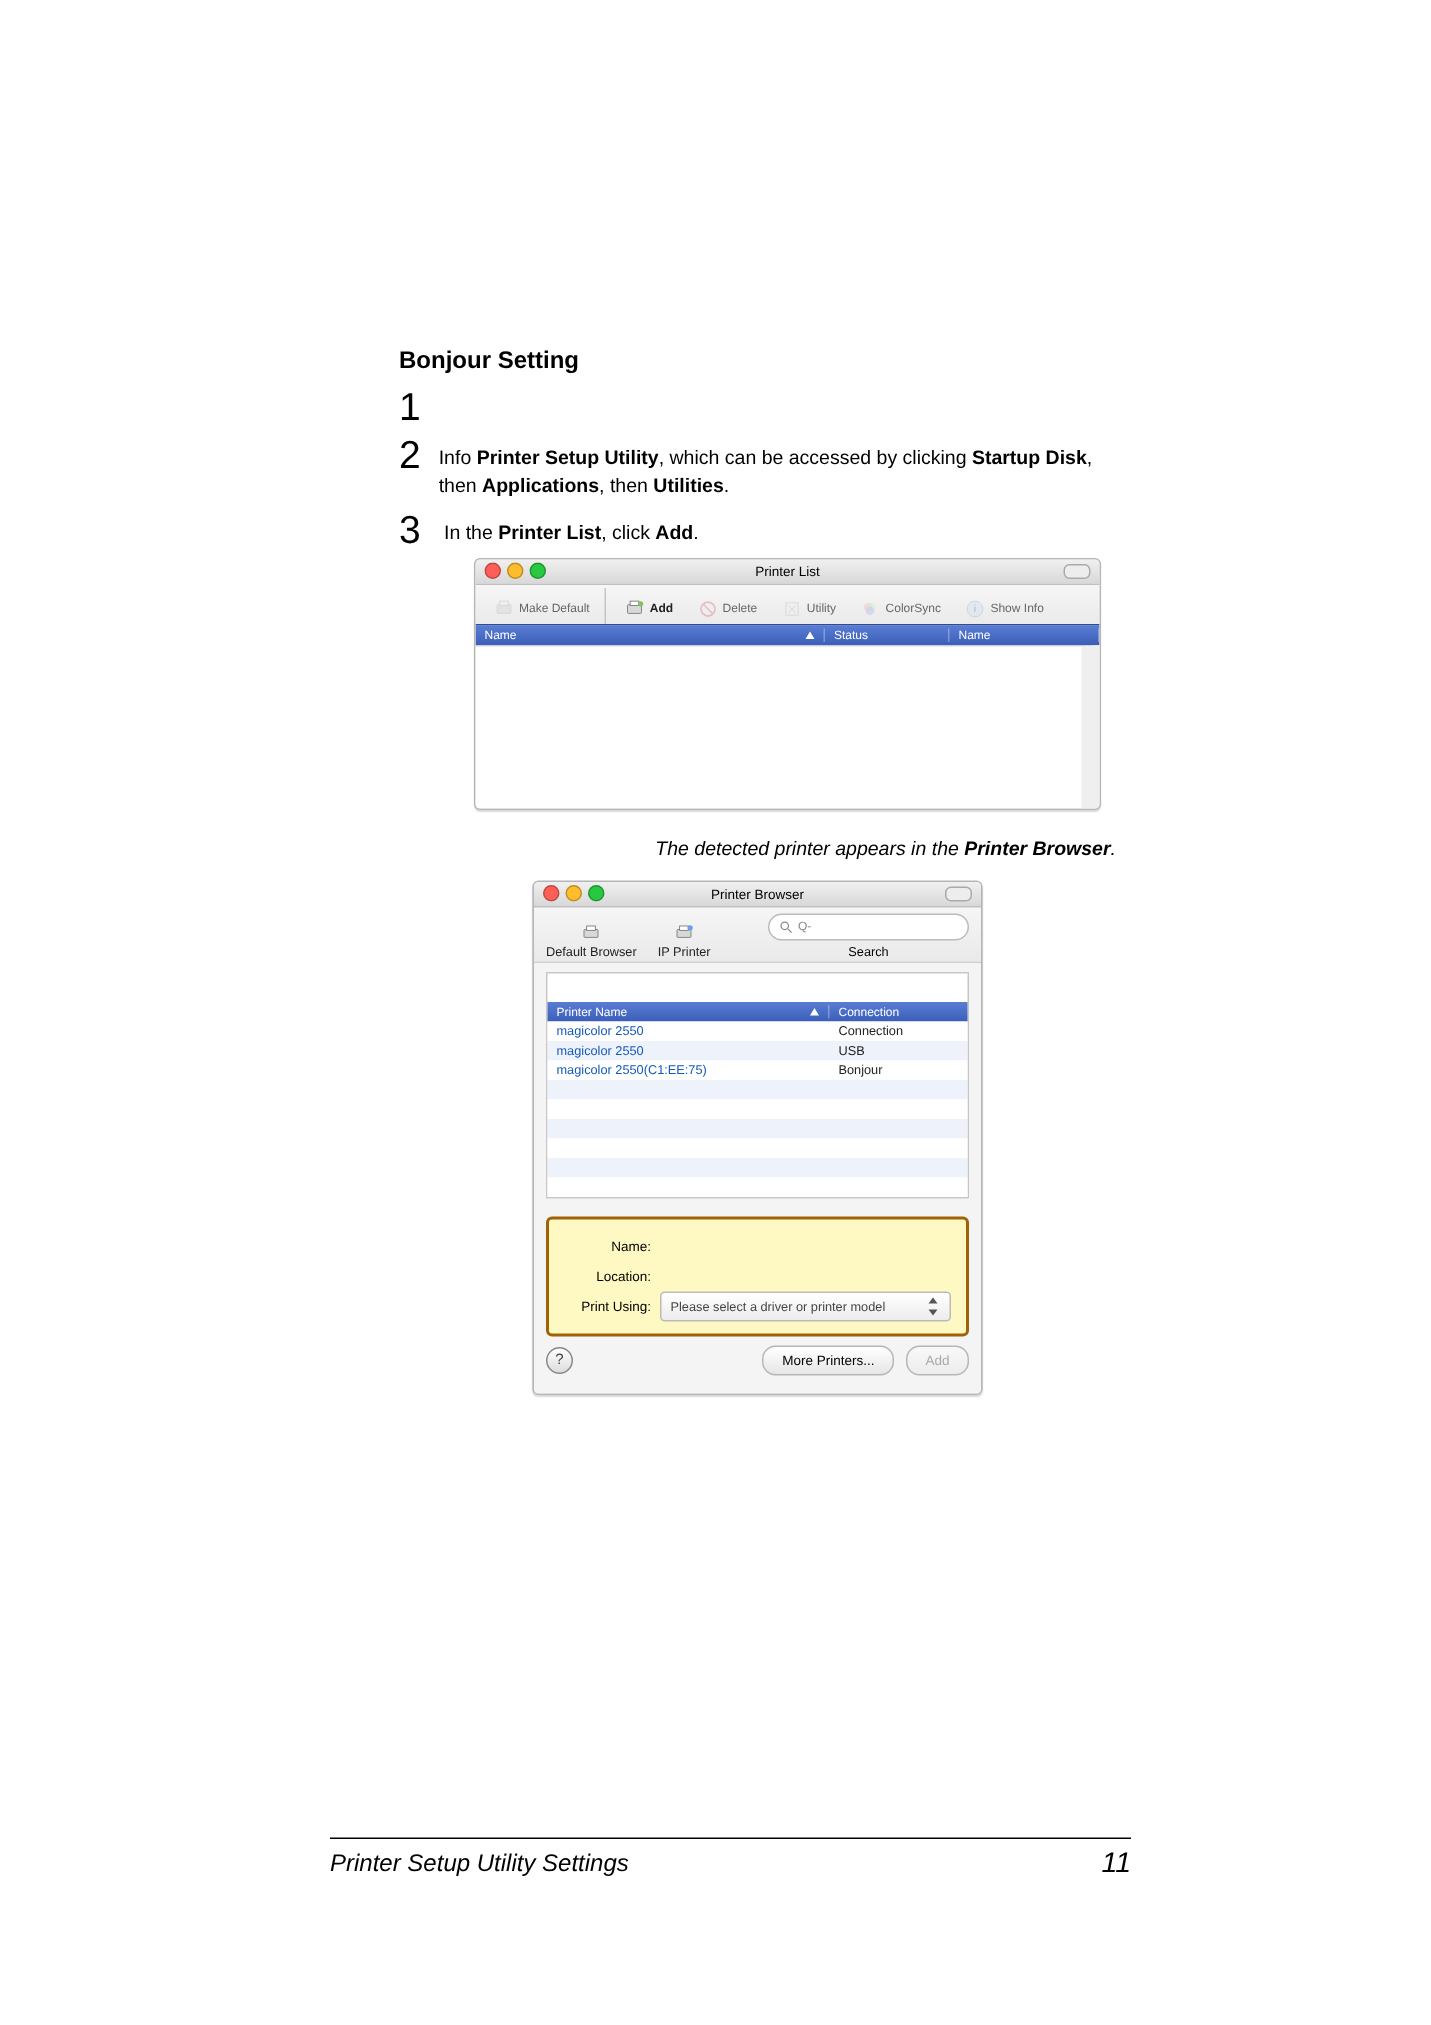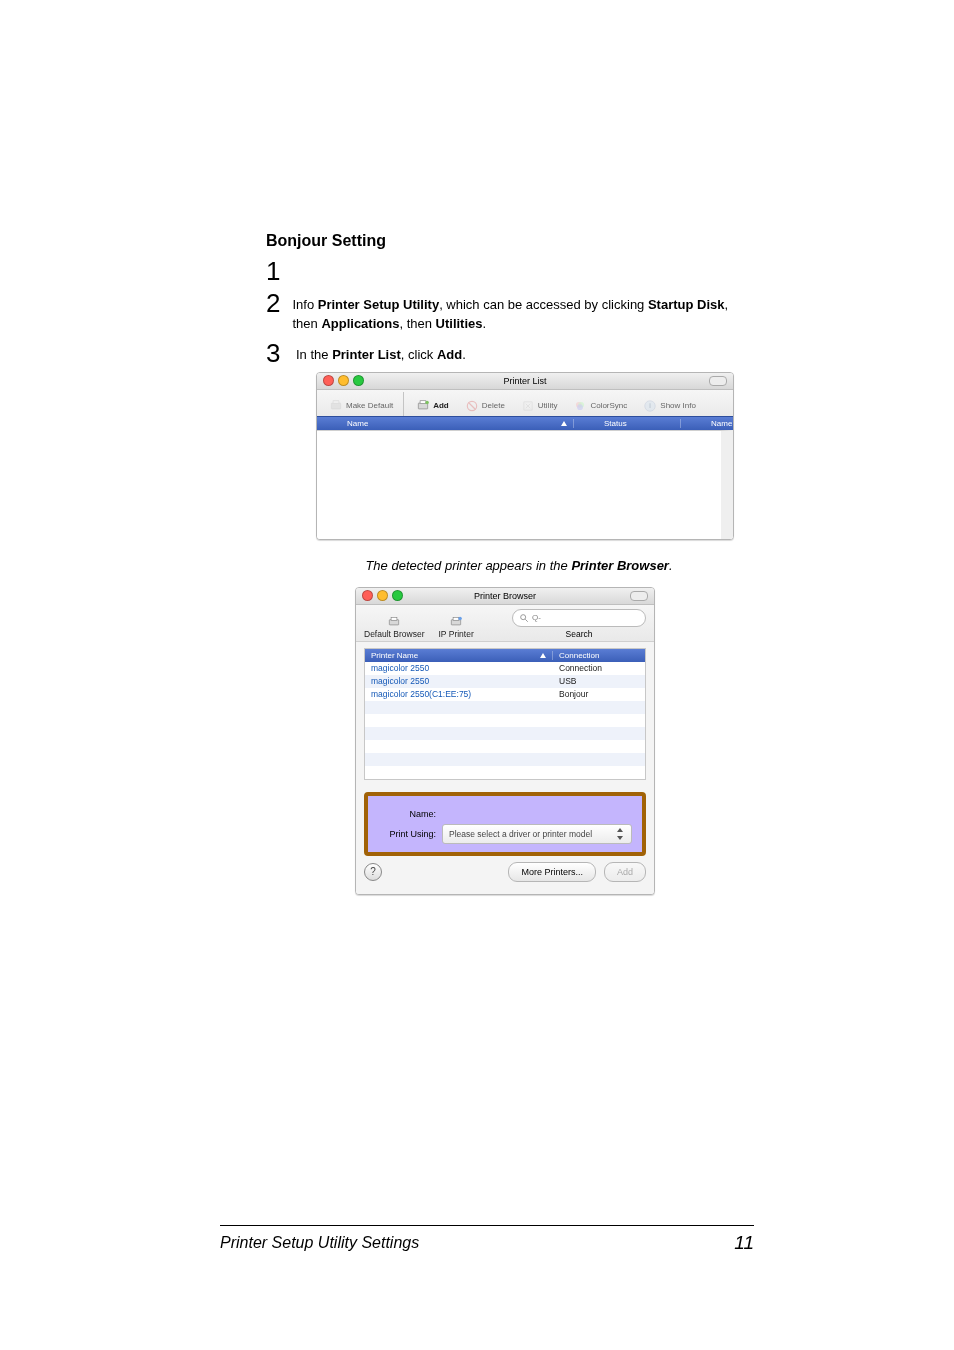--- a/index.html
+++ b/index.html
@@ -124,35 +124,34 @@
     background: linear-gradient(#5a7dd4, #3b5fb8);
     color: #fff;
     font-size: 8px;
     height: 13px;
     align-items: center;
     border-top: 1px solid #2d4d9c;
   }
   .cols-header .col {
     padding: 0 6px;
     border-right: 1px solid rgba(255,255,255,0.3);
-    margin-left: 24px;
   }
   .col-name { flex: 0 0 220px; display:flex; justify-content:space-between; align-items:center;}
   .col-status { flex: 0 0 70px; }
   .col-kind { flex: 1; }
   .list-body {
     height: 108px;
     border-top: 1px solid #d0d0d0;
     background: #fff;
     border-right: 12px solid #efefef; 
   }
   .caption {
     font-style: italic;
     font-size: 13px;
-    text-align: center;
+    text-align: right;
     margin: 10px 0 14px 28px;
   }
   
   .printer-browser-win {
     width: 298px;
     margin: 0 auto;
   }
   .pb-toolbar {
     display: flex;
     align-items: flex-end;
@@ -180,39 +179,40 @@
     border: 1px solid #c7c7c7;
     background: #fff;
   }
   .pb-th {
     display: flex;
     background: linear-gradient(#5a7dd4, #3b5fb8);
     color: #fff;
     font-size: 8px;
     height: 13px;
     align-items: center;
+    margin-top: 19px;
   }
   .pb-th .th1 { flex: 1; padding: 0 6px; display:flex; justify-content:space-between; align-items:center;}
   .pb-th .th2 { width: 80px; padding: 0 6px; border-left: 1px solid rgba(255,255,255,0.3);}
   .pb-rows {
     font-size: 8.5px;
   }
   .pb-row {
     display: flex; align-items: center; height: 13px;
   }
   .pb-row:nth-child(odd) { background: #fff; }
   .pb-row:nth-child(even) { background: #eef2fa; }
   .pb-row .c1 { flex: 1; padding: 0 6px; color: #1559b7; }
   .pb-row .c2 { width: 80px; padding: 0 6px; color: #222; }
   .pb-row.empty .c1, .pb-row.empty .c2 { color: transparent; }
   .pb-form {
     margin-top: 12px;
-    border: 4px solid #a16207;
+    border: 2px solid #a16207;
     border-radius: 4px;
-    background: #c4b5fd;
+    background: #fef9c3;
     padding: 8px 10px;
     font-size: 9px;
   }
   .pb-form-row {
     display: flex; align-items: center; gap: 6px; height: 20px;
   }
   .pb-form-row label { width: 58px; text-align: right; }
   .pb-form-row .val {
     flex: 1; height: 16px;
   }
@@ -459,20 +459,24 @@
             </div>
         </div>
       </div>
 
       <div class="pb-form">
         <div class="pb-form-row">
           <label>Name:</label>
           <div class="val"></div>
         </div>
         <div class="pb-form-row">
+          <label>Location:</label>
+          <div class="val"></div>
+        </div>
+        <div class="pb-form-row">
           <label>Print Using:</label>
           <div class="pb-select">
             <span>Please select a driver or printer model</span>
             <span class="arrows"></span>
           </div>
         </div>
       </div>
 
       <div class="pb-footer">
         <div class="help-btn">?</div>

